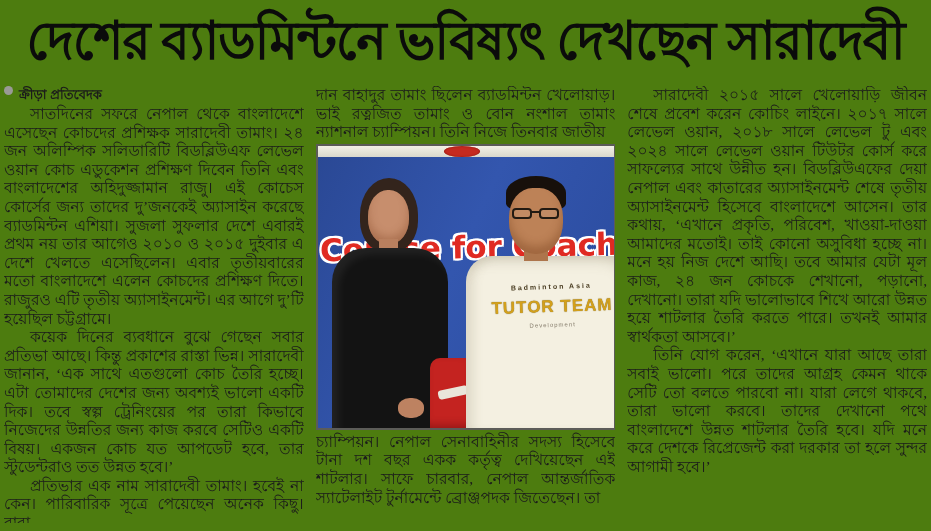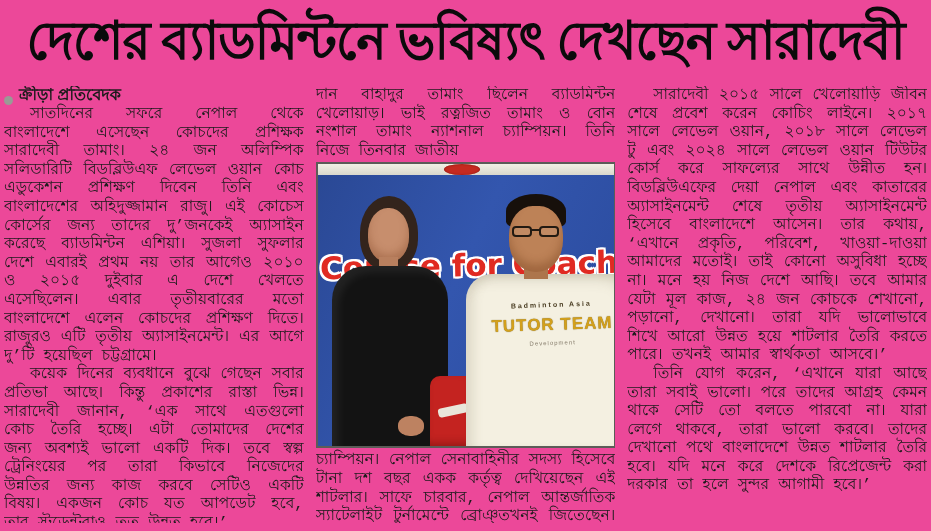--- a/index.html
+++ b/index.html
@@ -1,37 +1,37 @@
 <!DOCTYPE html>
 <html><head>
 <meta charset="utf-8">
 <style>
   * { margin:0; padding:0; box-sizing:border-box; }
   body { background:#888; }
   .page {
     position:relative; width:931px; height:531px; margin:0 auto;
-    background:#ec4899; overflow:hidden;
+    background:#4d7c0f; overflow:hidden;
     font-family:"Liberation Serif", serif; color:#1b1b1b;
   }
   .headline {
     position:absolute; top:2px; left:4px; width:923px; height:78px;
     font-size:51px; font-weight:bold; color:#0b0b0b;
     text-align:center; white-space:nowrap; letter-spacing:-1px;
     line-height:78px; transform:scaleY(1.04);
   }
   .content {
     position:absolute; top:86px; left:4px; width:923px; height:437px;
     display:flex; gap:12px;
   }
   .col { width:300px; height:437px; overflow:hidden;
     font-size:15.5px; line-height:18.6px; text-align:justify; }
-  .col p { text-align:justify;font-family:Liberation Mono, monospace; }
+  .col p { text-align:justify; }
   .indent { text-indent:26px; }
-  .byline { display:flex; align-items:flex-end; gap:6px; font-weight:bold;
-    font-size:16px; height:19px; font-family:"Liberation Sans", sans-serif; }
+  .byline { display:flex; align-items:flex-start; gap:6px; font-weight:bold;
+    font-size:13px; height:19px; font-family:"Liberation Sans", sans-serif; }
   .byline-dot { width:9px; height:9px; border-radius:50%; background:#9a9a96;
     display:inline-block; flex:0 0 auto; }
 
   
   .photo {
     position:relative; width:300px; height:286px; margin:2px 0 3px 0;
     border:2px solid #5c5c58; background:linear-gradient(115deg,#2a4894 0%,#3356ae 45%,#2a4a9c 100%);
     overflow:hidden;
   }
   .photo-topstrip { position:absolute; top:0; left:0; width:100%; height:11px;
@@ -134,21 +134,21 @@
           <div class="bridge"></div>
         </div>
         <div class="shirt-text">
           <div class="s1">Badminton Asia</div>
           <div class="s2">TUTOR TEAM</div>
           <div class="s3">Development</div>
         </div>
         <div class="bracelet"></div>
       </div>
 
-      <p>চ্যাম্পিয়ন। নেপাল সেনাবাহিনীর সদস্য হিসেবে টানা দশ বছর একক কর্তৃত্ব দেখিয়েছেন এই শাটলার। সাফে চারবার, নেপাল আন্তর্জাতিক স্যাটেলাইট টুর্নামেন্টে ব্রোঞ্তখনই জিতেছেন। তা</p>
+      <p>চ্যাম্পিয়ন। নেপাল সেনাবাহিনীর সদস্য হিসেবে টানা দশ বছর একক কর্তৃত্ব দেখিয়েছেন এই শাটলার। সাফে চারবার, নেপাল আন্তর্জাতিক স্যাটেলাইট টুর্নামেন্টে ব্রোঞ্জপদক জিতেছেন। তা</p>
     </div>
 
     <div class="col">
       <p class="indent">সারাদেবী ২০১৫ সালে খেলোয়াড়ি জীবন শেষে প্রবেশ করেন কোচিং লাইনে। ২০১৭ সালে লেভেল ওয়ান, ২০১৮ সালে লেভেল টু এবং ২০২৪ সালে লেভেল ওয়ান টিউটর কোর্স করে সাফল্যের সাথে উন্নীত হন। বিডব্লিউএফের দেয়া নেপাল এবং কাতারের অ্যাসাইনমেন্ট শেষে তৃতীয় অ্যাসাইনমেন্ট হিসেবে বাংলাদেশে আসেন। তার কথায়, ‘এখানে প্রকৃতি, পরিবেশ, খাওয়া-দাওয়া আমাদের মতোই। তাই কোনো অসুবিধা হচ্ছে না। মনে হয় নিজ দেশে আছি। তবে আমার যেটা মূল কাজ, ২৪ জন কোচকে শেখানো, পড়ানো, দেখানো। তারা যদি ভালোভাবে শিখে আরো উন্নত হয়ে শাটলার তৈরি করতে পারে। তখনই আমার স্বার্থকতা আসবে।’</p>
       <p class="indent">তিনি যোগ করেন, ‘এখানে যারা আছে তারা সবাই ভালো। পরে তাদের আগ্রহ কেমন থাকে সেটি তো বলতে পারবো না। যারা লেগে থাকবে, তারা ভালো করবে। তাদের দেখানো পথে বাংলাদেশে উন্নত শাটলার তৈরি হবে। যদি মনে করে দেশকে রিপ্রেজেন্ট করা দরকার তা হলে সুন্দর আগামী হবে।’</p>
     </div>
 
   </div>
 </div>
 

